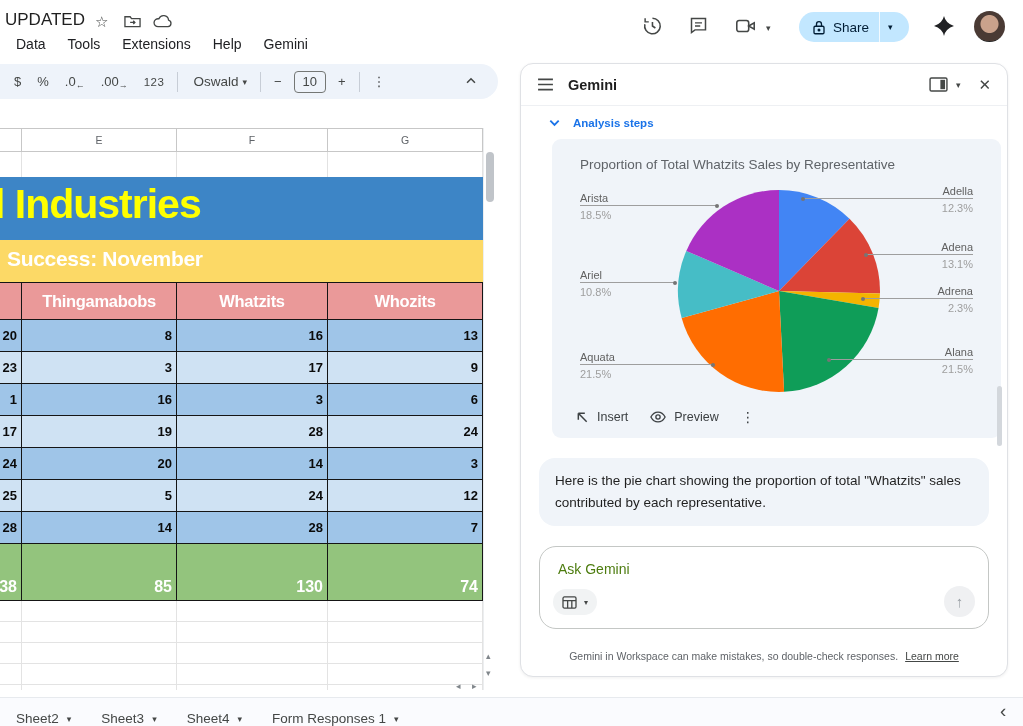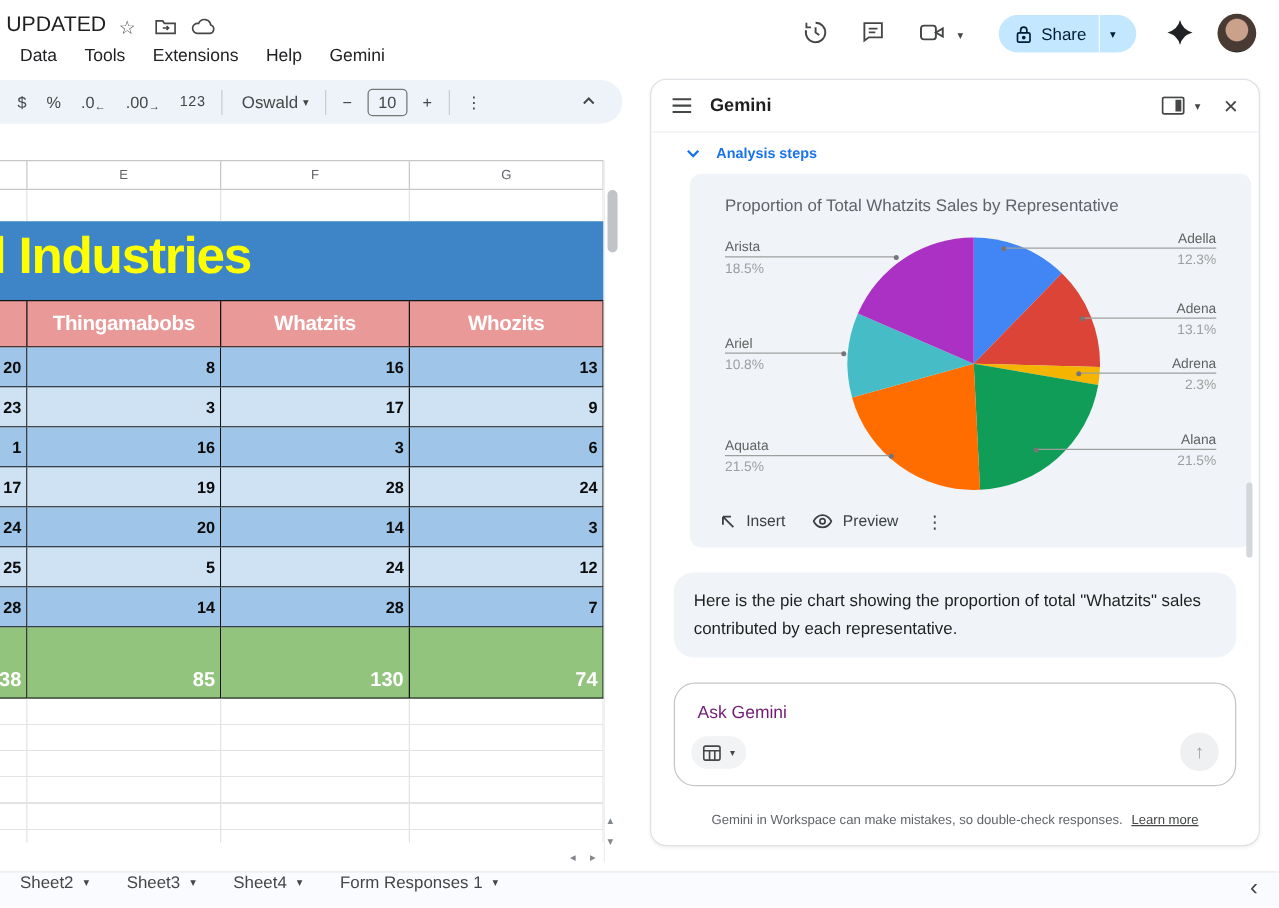--- a/index.html
+++ b/index.html
@@ -70,21 +70,21 @@
   .vline { position:absolute; top:0; bottom:0; width:1px; background:#e3e3e3; }
 
   .vscroll { position:absolute; left:483px; top:128px; width:14px; height:562px; background:#fff;
              border-left:1px solid #eceef0; }
   .vthumb { position:absolute; left:486px; top:152px; width:8px; height:50px; border-radius:4px;
             background:#c0c4c9; cursor:pointer; }
   .scroll-arrow { position:absolute; font-size:9px; color:#80868b; cursor:pointer; }
 
   
   .tabbar { position:absolute; left:0; top:697px; width:1023px; height:29px; background:#fafbfe;
-            border-top:1px solid #e7eaee; display:flex; align-items:flex-start; padding-left:16px; }
+            border-top:1px solid #e7eaee; display:flex; align-items:flex-end; padding-left:16px; }
   .sheet-tab { display:flex; align-items:center; gap:8px; margin-right:30px; cursor:pointer; }
   .sheet-tab .t-label { font-size:13.5px; color:#444746; font-weight:500; }
   .sheet-tab .t-caret { font-size:9px; color:#444746; }
   .bottom-chevron { position:absolute; left:1000px; top:700px; font-size:19px; color:#444746; cursor:pointer; }
 
   
   .panel { position:absolute; left:520px; top:63px; width:488px; height:614px; background:#fff;
            border:1px solid #dfe1e5; border-radius:13px; box-shadow:0 1px 3px rgba(60,64,67,.08); }
   .panel-head { height:42px; display:flex; align-items:center; padding:0 16px; border-bottom:1px solid #eef0f3; }
   .panel-title { font-size:14.5px; font-weight:700; color:#1f1f1f; margin-left:14px; flex:1; }
@@ -106,21 +106,21 @@
   .pl.left .pl-dot { right:-1px; } .pl.right .pl-dot { left:-1px; }
   .card-actions { position:absolute; left:24px; bottom:13px; display:flex; align-items:center; }
   .card-btn { display:flex; align-items:center; gap:8px; font-size:12.5px; font-weight:500;
               color:#3c4043; cursor:pointer; margin-right:22px; }
   .card-more { font-size:14px; color:#3c4043; cursor:pointer; }
 
   .msg-bubble { position:absolute; left:18px; top:394px; width:450px; height:68px; background:#f0f4f9;
                 border-radius:16px; padding:12px 16px; font-size:13.5px; color:#1f1f1f; line-height:22px; }
   .ask-box { position:absolute; left:18px; top:482px; width:450px; height:83px; border:1px solid #c4c7c5;
              border-radius:17px; background:#fff; cursor:text; }
-  .ask-ph { position:absolute; left:18px; top:14px; font-size:14px; color:#701a75; }
+  .ask-ph { position:absolute; left:18px; top:14px; font-size:14px; color:#4d7c0f; }
   .ask-chip { position:absolute; left:13px; bottom:13px; height:26px; padding:0 9px; border-radius:13px;
               background:#f1f3f4; display:flex; align-items:center; gap:7px; cursor:pointer; }
   .ask-chip .t-caret { font-size:8px; color:#444746; }
   .send-btn { position:absolute; right:13px; bottom:11px; width:31px; height:31px; border-radius:50%;
               background:#eff0f2; display:flex; align-items:center; justify-content:center;
               font-size:15px; color:#9aa0a6; cursor:pointer; }
   .disclaimer { position:absolute; left:0; top:586px; width:100%; text-align:center;
                 font-size:10.5px; color:#5f6368; }
   .learn-more { color:#444746; text-decoration:underline; margin-left:7px; cursor:pointer; }
   .panel-scroll { position:absolute; right:5px; top:322px; width:5px; height:60px; border-radius:3px;
@@ -226,20 +226,23 @@
     </div>
     <div class="row blankrow">
       <div class="c0"></div>
         <div class="c1"></div>
         <div class="c2"></div>
         <div class="c3"></div>
     </div>
     <div class="banner-blue">
       <span>l Industries</span>
     </div>
+    <div class="banner-yellow">
+      <span>Success: November</span>
+    </div>
     <div class="row phead">
       <div class="c0"></div>
       <div class="c1">Thingamabobs</div>
       <div class="c2">Whatzits</div>
       <div class="c3">Whozits</div>
     </div>
 
     <div class="row drow dark">
       <div class="c0">20</div>
       <div class="c1">8</div>

